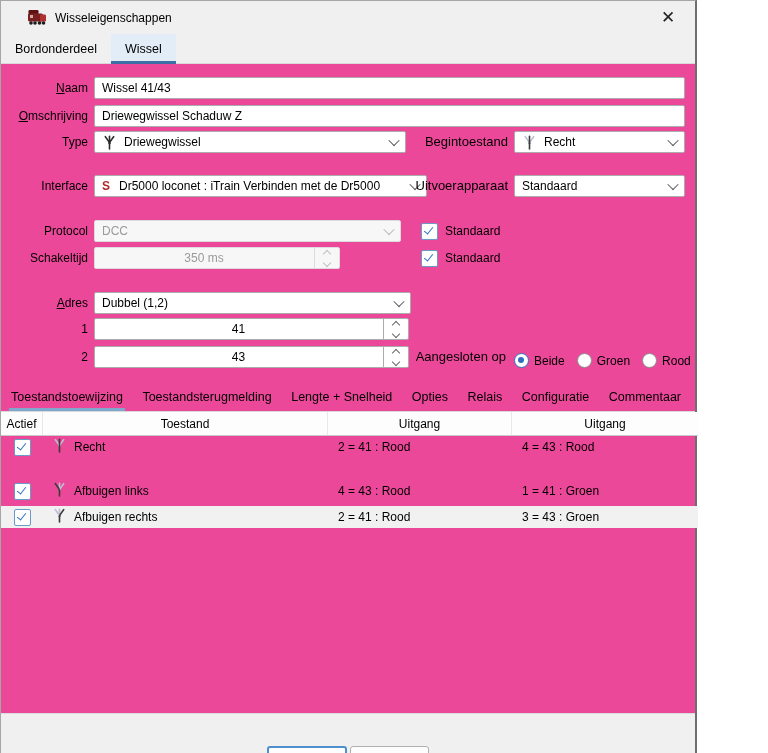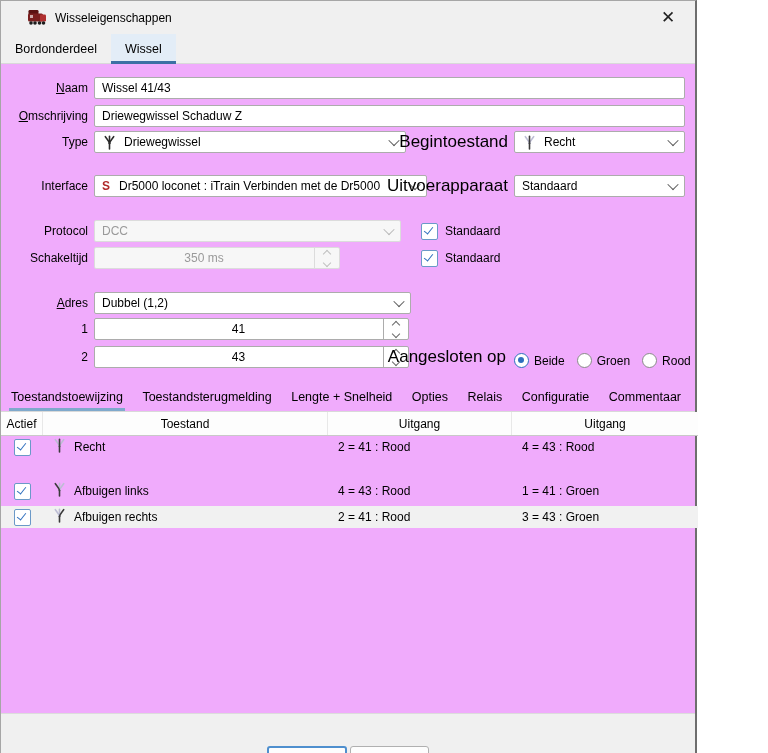--- a/index.html
+++ b/index.html
@@ -1,34 +1,34 @@
 <!DOCTYPE html>
 <html><head>
 <meta charset="utf-8">
 <style>
   html,body{margin:0;padding:0;}
   body{font-family:"Liberation Sans","DejaVu Sans",sans-serif;background:#ffffff;}
   .canvas{position:relative;width:768px;height:753px;background:#ffffff;overflow:hidden;}
-  .dialog{position:absolute;left:0;top:0;width:697px;height:753px;background:#f0abfc;
+  .dialog{position:absolute;left:0;top:0;width:697px;height:753px;background:#ec4899;
           border-left:1px solid #a6a6a6;border-top:1px solid #a6a6a6;border-right:2px solid #6e6e6e;box-sizing:border-box;}
   
   .titlebar{position:absolute;left:0;top:0;width:100%;height:33px;background:#f0f0f0;display:flex;align-items:center;}
   .titlebar .appicon{margin-left:26px;width:20px;height:17px;display:flex;align-items:center;}
   .titlebar .title{margin-left:8px;font-size:12px;color:#000;}
   .closebtn{margin-left:auto;margin-right:14px;font-size:17px;color:#222;width:26px;height:26px;
             display:flex;align-items:center;justify-content:center;cursor:default;}
   
   .tabstrip{position:absolute;left:0;top:33px;width:100%;height:30px;background:#f0f0f0;
             border-bottom:1px solid #d9d9d9;display:flex;align-items:stretch;box-sizing:border-box;}
   .toptab{padding:0 14px;display:flex;align-items:center;font-size:12.5px;color:#000;position:relative;}
   .toptab.active{background:#e3edf7;}
   .toptab.active::after{content:"";position:absolute;left:0;right:0;bottom:-1px;height:3px;background:#3c70a4;}
   
   .lbl{position:absolute;width:87px;text-align:right;font-size:12px;color:#000;height:22px;line-height:22px;}
-  .rlbl{position:absolute;text-align:right;font-size:17px;color:#000;height:22px;line-height:22px;}
+  .rlbl{position:absolute;text-align:right;font-size:13px;color:#000;height:22px;line-height:22px;}
   .ak::first-letter{text-decoration:underline;}
   .inp{position:absolute;height:22px;border:1px solid #acacac;border-radius:2px;background:#fff;
        box-sizing:border-box;display:flex;align-items:center;font-size:12px;color:#000;padding:0 7px;}
   .chev{width:7px;height:7px;border-right:1.3px solid #5a5a5a;border-bottom:1.3px solid #5a5a5a;
         transform:rotate(45deg) translate(-1px,-1px);flex:none;}
   .dd .chev{margin-left:auto;}
   .dis{background:#f7f7f7;border-color:#dcdcdc;color:#9a9a9a;}
   .dis .chev{border-color:#b8b8b8;}
   .spinseg{margin-left:auto;align-self:stretch;width:24px;border-left:1px solid #acacac;
            display:flex;flex-direction:column;align-items:center;justify-content:center;gap:3px;flex:none;}

